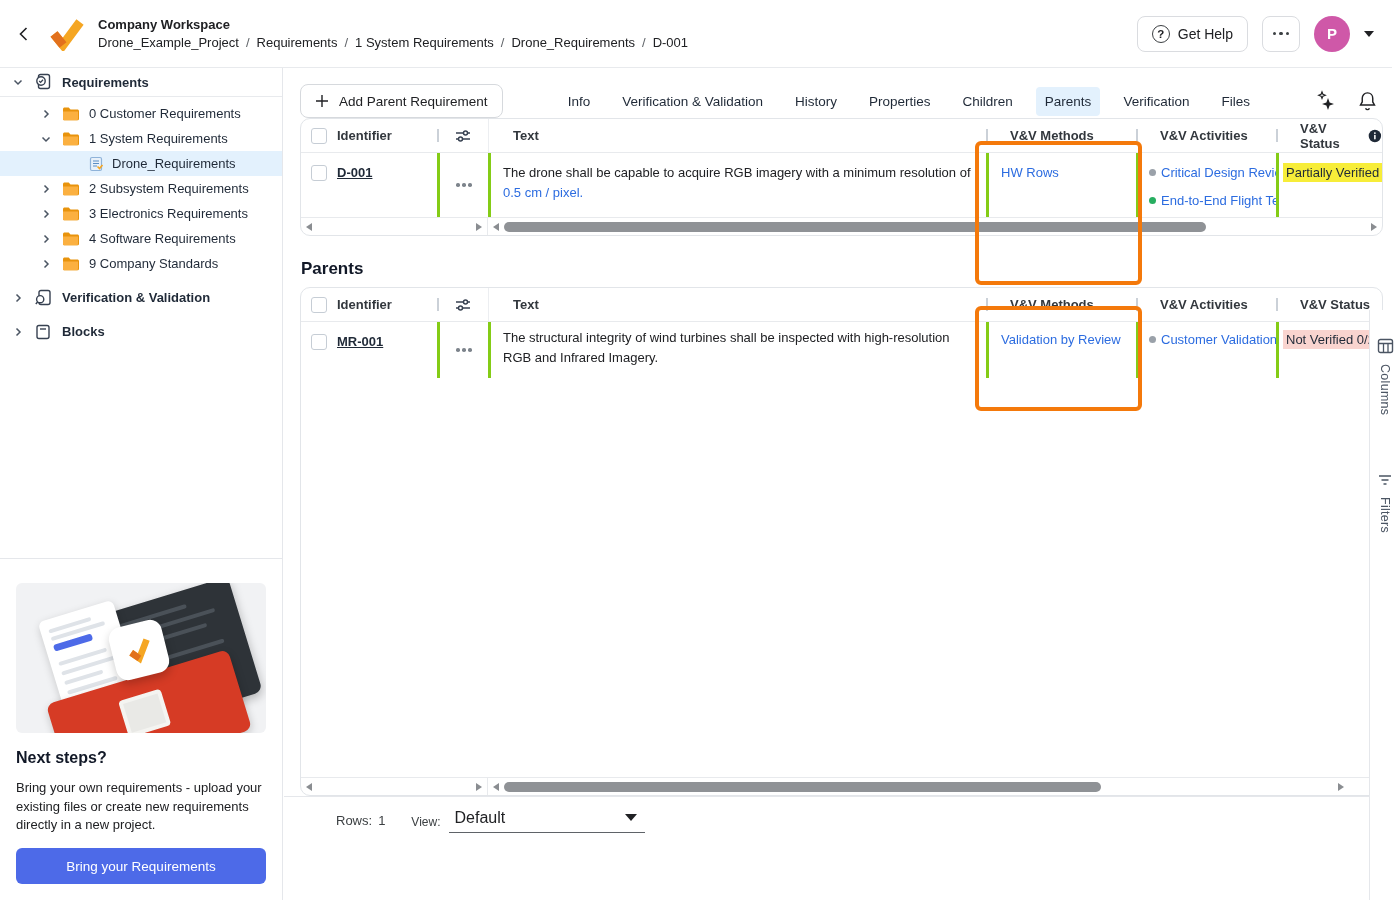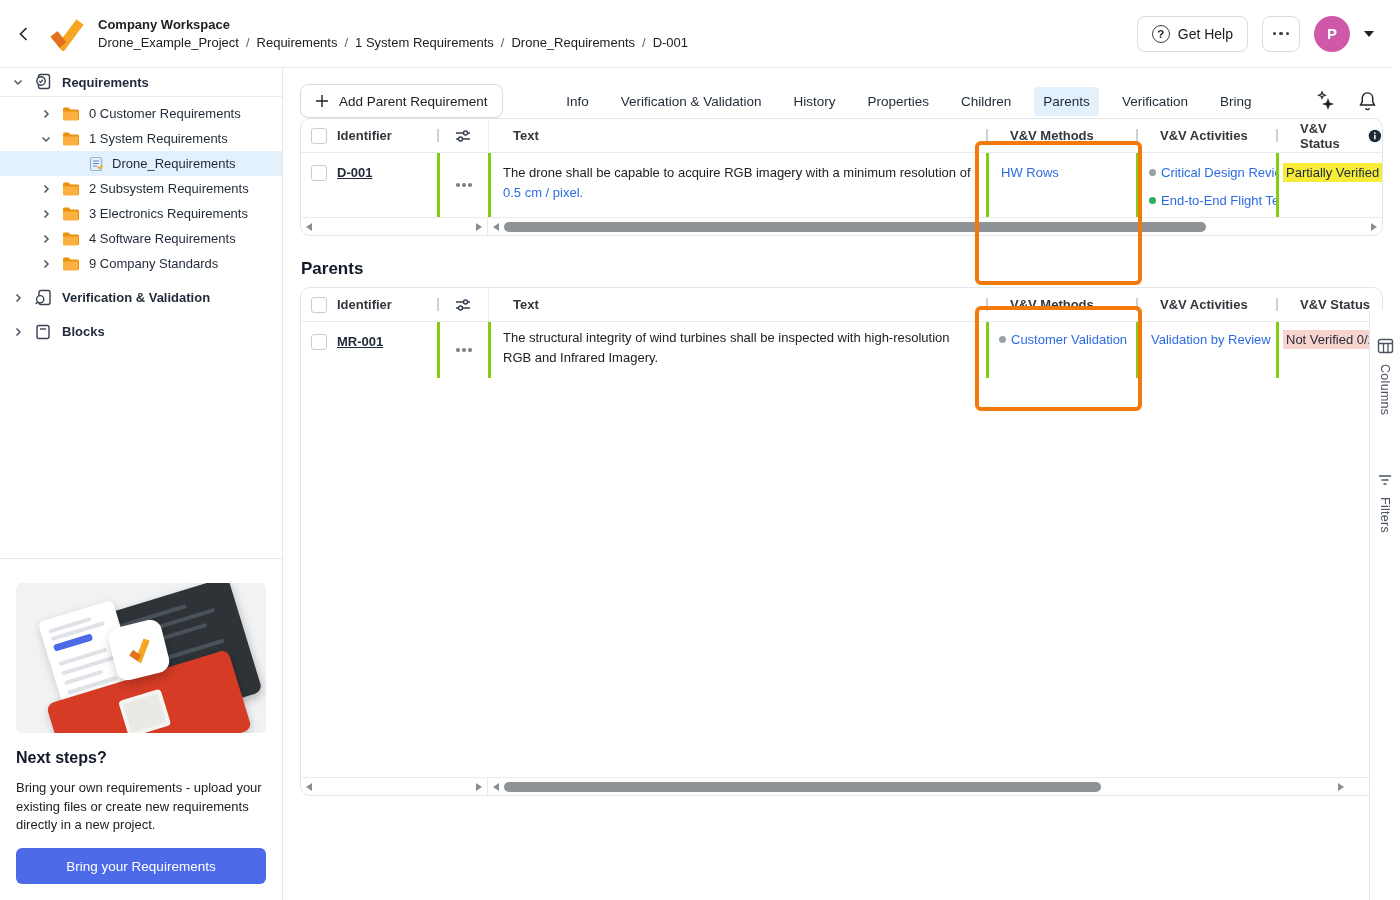--- a/index.html
+++ b/index.html
@@ -356,21 +356,21 @@
       <span>Add Parent Requirement</span>
     </button>
     <nav class="tabs">
       <span class="tab clickable">Info</span>
       <span class="tab clickable">Verification &amp; Validation</span>
       <span class="tab clickable">History</span>
       <span class="tab clickable">Properties</span>
       <span class="tab clickable">Children</span>
       <span class="tab active clickable">Parents</span>
       <span class="tab clickable">Verification</span>
-      <span class="tab clickable">Bring</span>
+      <span class="tab clickable">Files</span>
     </nav>
     <div class="toolbar-icons">
       <svg class="clickable" width="22" height="22" viewBox="0 0 22 22">
         <path d="M13 8 L14.6 12.4 L19 14 L14.6 15.6 L13 20 L11.4 15.6 L7 14 L11.4 12.4 Z" fill="#202124"></path>
         <path d="M7 2 L7.9 4.3 L10.2 5.2 L7.9 6.1 L7 8.4 L6.1 6.1 L3.8 5.2 L6.1 4.3 Z" fill="none" stroke="#202124" stroke-width="1.2"></path>
       </svg>
       <svg class="clickable" width="21" height="22" viewBox="0 0 22 22">
         <path d="M11 2.5 c3.3 0 5.5 2.4 5.5 5.5 v4 l1.8 3.2 H3.7 L5.5 12 v-4 c0 -3.1 2.2 -5.5 5.5 -5.5 Z" fill="none" stroke="#202124" stroke-width="1.5"></path>
         <path d="M9 18.5 c.4 1 1.1 1.5 2 1.5 s1.6 -.5 2 -1.5" fill="none" stroke="#202124" stroke-width="1.5"></path>
       </svg>
@@ -475,47 +475,60 @@
         </div>
       <div class="td"><a class="id-link clickable">MR-001</a></div>
       <div class="td td-border dots-cell" style="padding-top:0">
         <span class="dots">
             <i></i>
             <i></i>
             <i></i>
           </span>
       </div>
       <div class="td td-border text-cell" style="padding-top:6px">The structural integrity of wind turbines shall be inspected with high-resolution RGB and Infrared Imagery.</div>
+      <div class="td td-border method-cell" style="padding-top:10px">
+        <span class="blue-link clickable">Validation by Review</span>
+      </div>
       <div class="td td-border act-cell" style="padding-top:10px">
         <div class="act-item">
             <span class="dot gray"></span>
             <span class="blue-link clickable">Customer Validation</span>
           </div>
       </div>
-      <div class="td td-border method-cell" style="padding-top:10px">
-        <span class="blue-link clickable">Validation by Review</span>
-      </div>
       <div class="td td-border status-cell" style="padding-top:8px">
         <span class="badge red">Not Verified 0/2</span>
       </div>
     </div>
     <div class="spacer"></div>
     <div class="sb-row">
       <div class="sb sb-left">
           <span class="tri-l"></span>
           <span class="tri-r"></span>
         </div>
       <div class="sb sb-right pad-strip">
           <span class="tri-l"></span>
           <span class="thumb parents"></span>
           <span class="tri-r"></span>
         </div>
     </div>
   </section>
 
+  <div class="table-footer">
+    <div class="rows-group">
+      <span>Rows:</span>
+      <span>1</span>
+    </div>
+    <div class="view-group">
+      <span class="view-label">View:</span>
+      <div class="view-select clickable">
+        <span>Default</span>
+        <span class="view-caret"></span>
+      </div>
+    </div>
+  </div>
 
   <div class="right-strip">
     <div class="strip-tab clickable">
       <svg width="17" height="16" viewBox="0 0 17 16">
         <rect x="1.5" y="1.5" width="14" height="13" rx="2" fill="none" stroke="#4b5563" stroke-width="1.4"></rect>
         <path d="M1.5 5.5 H15.5 M6.5 5.5 V14.5 M11 5.5 V14.5" stroke="#4b5563" stroke-width="1.3"></path>
       </svg>
       <span class="strip-label">Columns</span>
     </div>
     <div class="strip-tab clickable">

